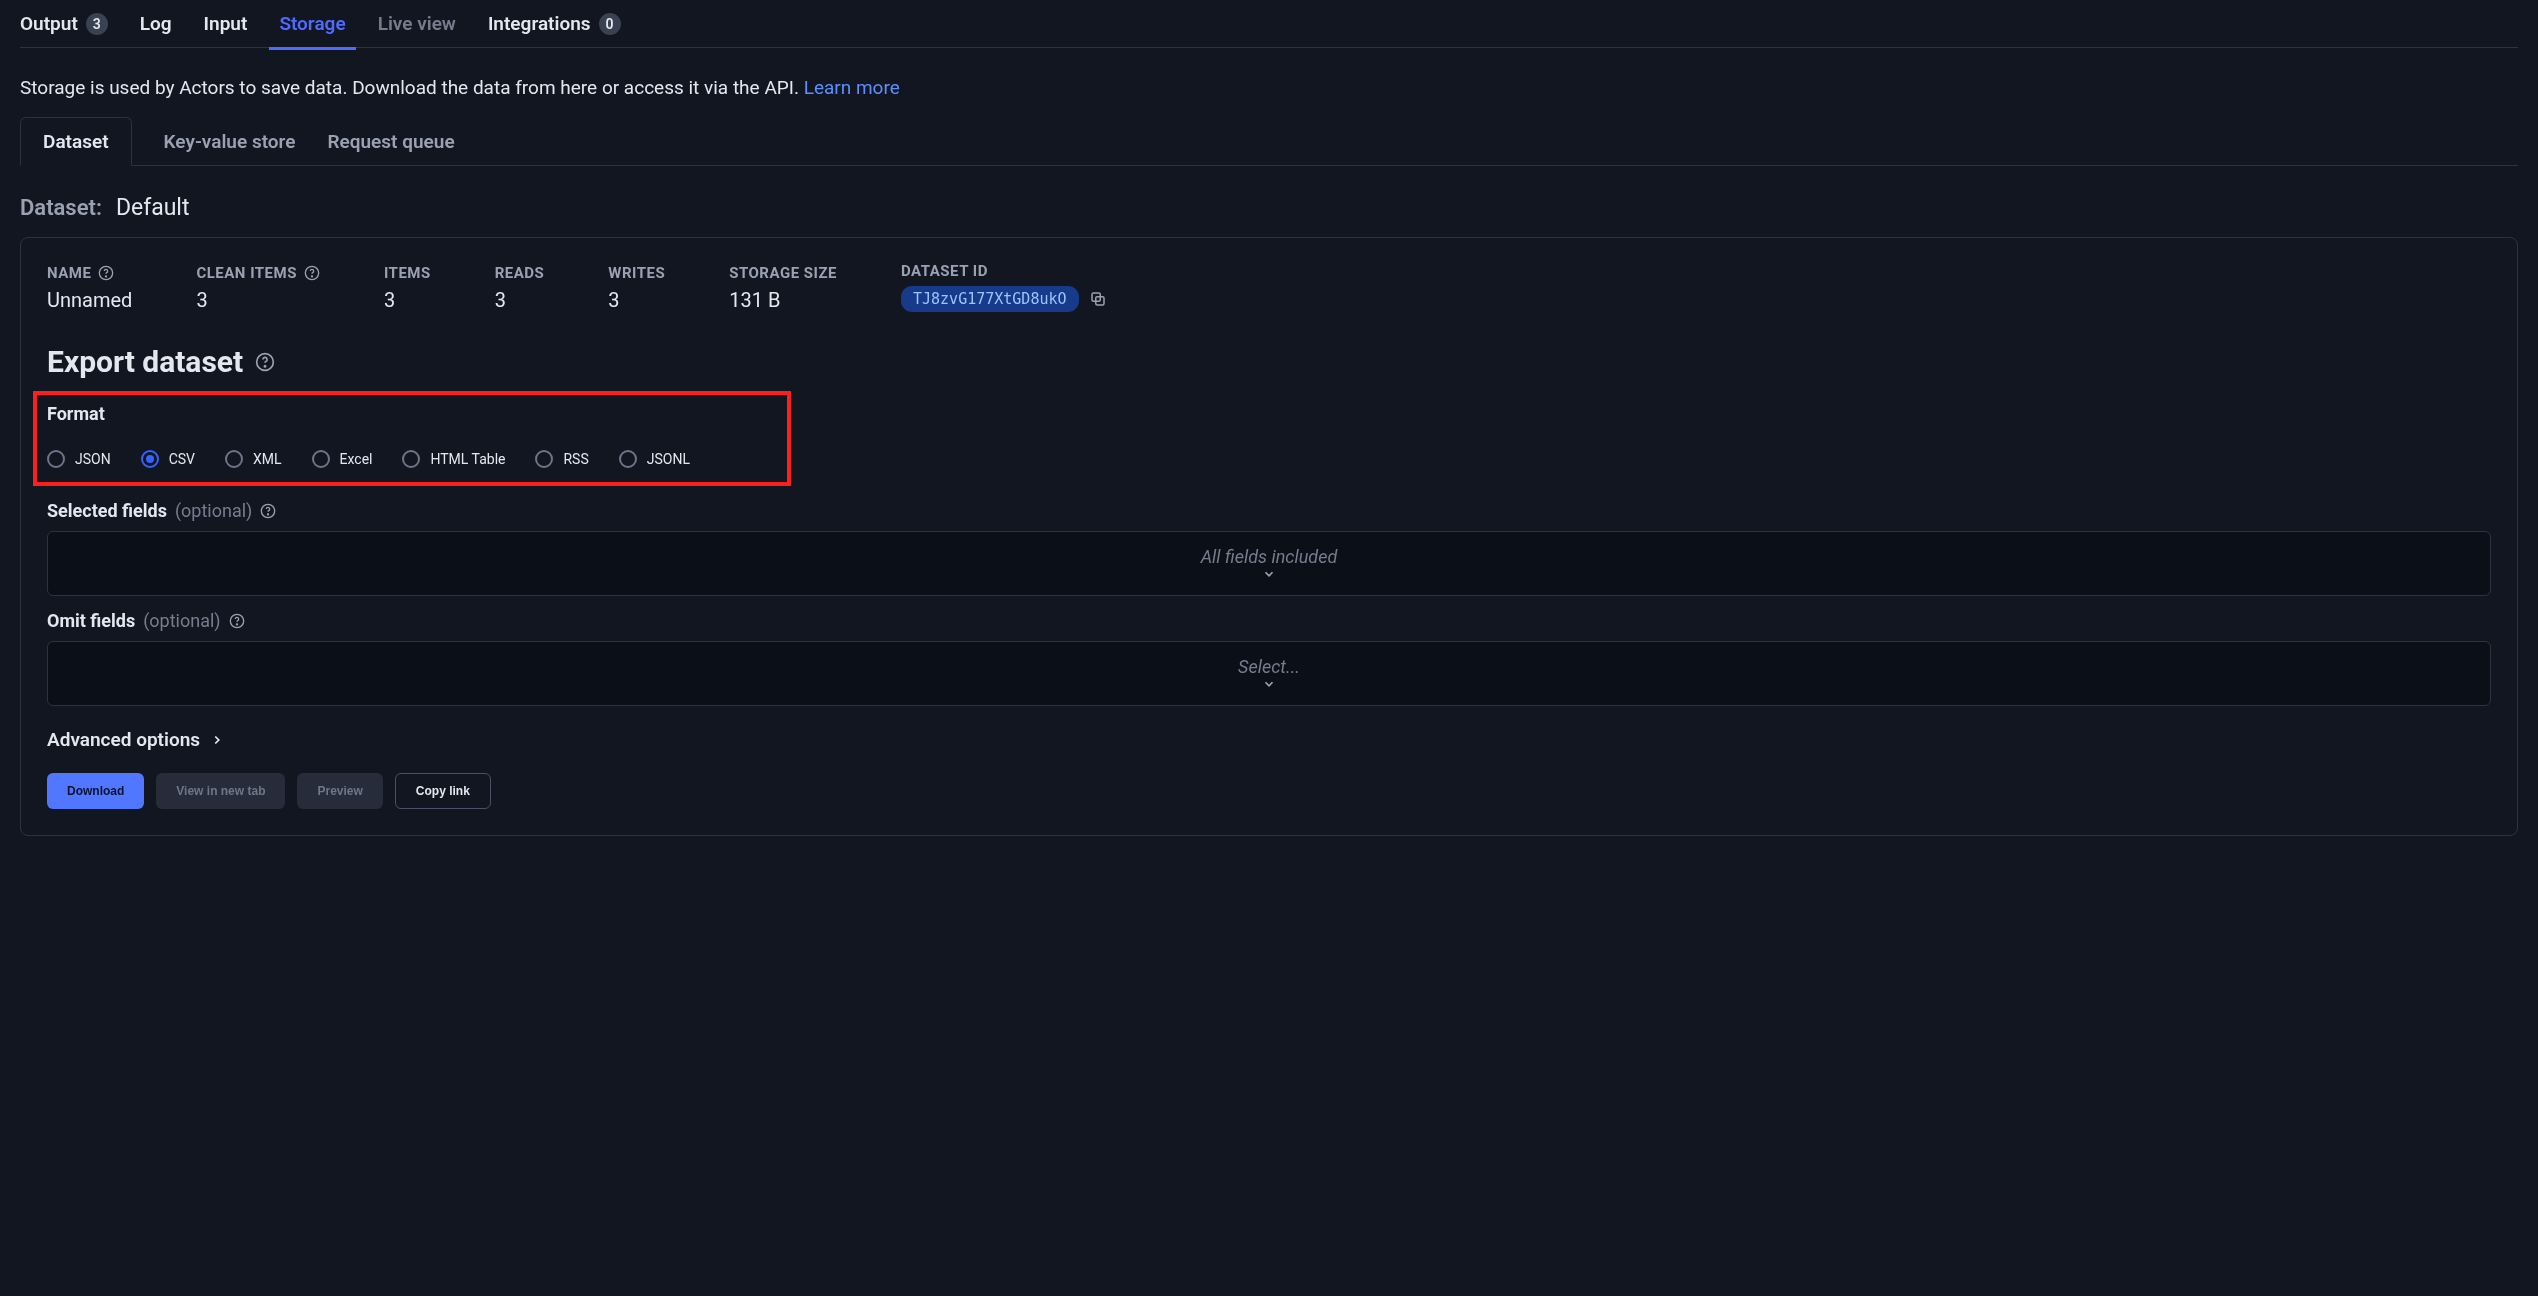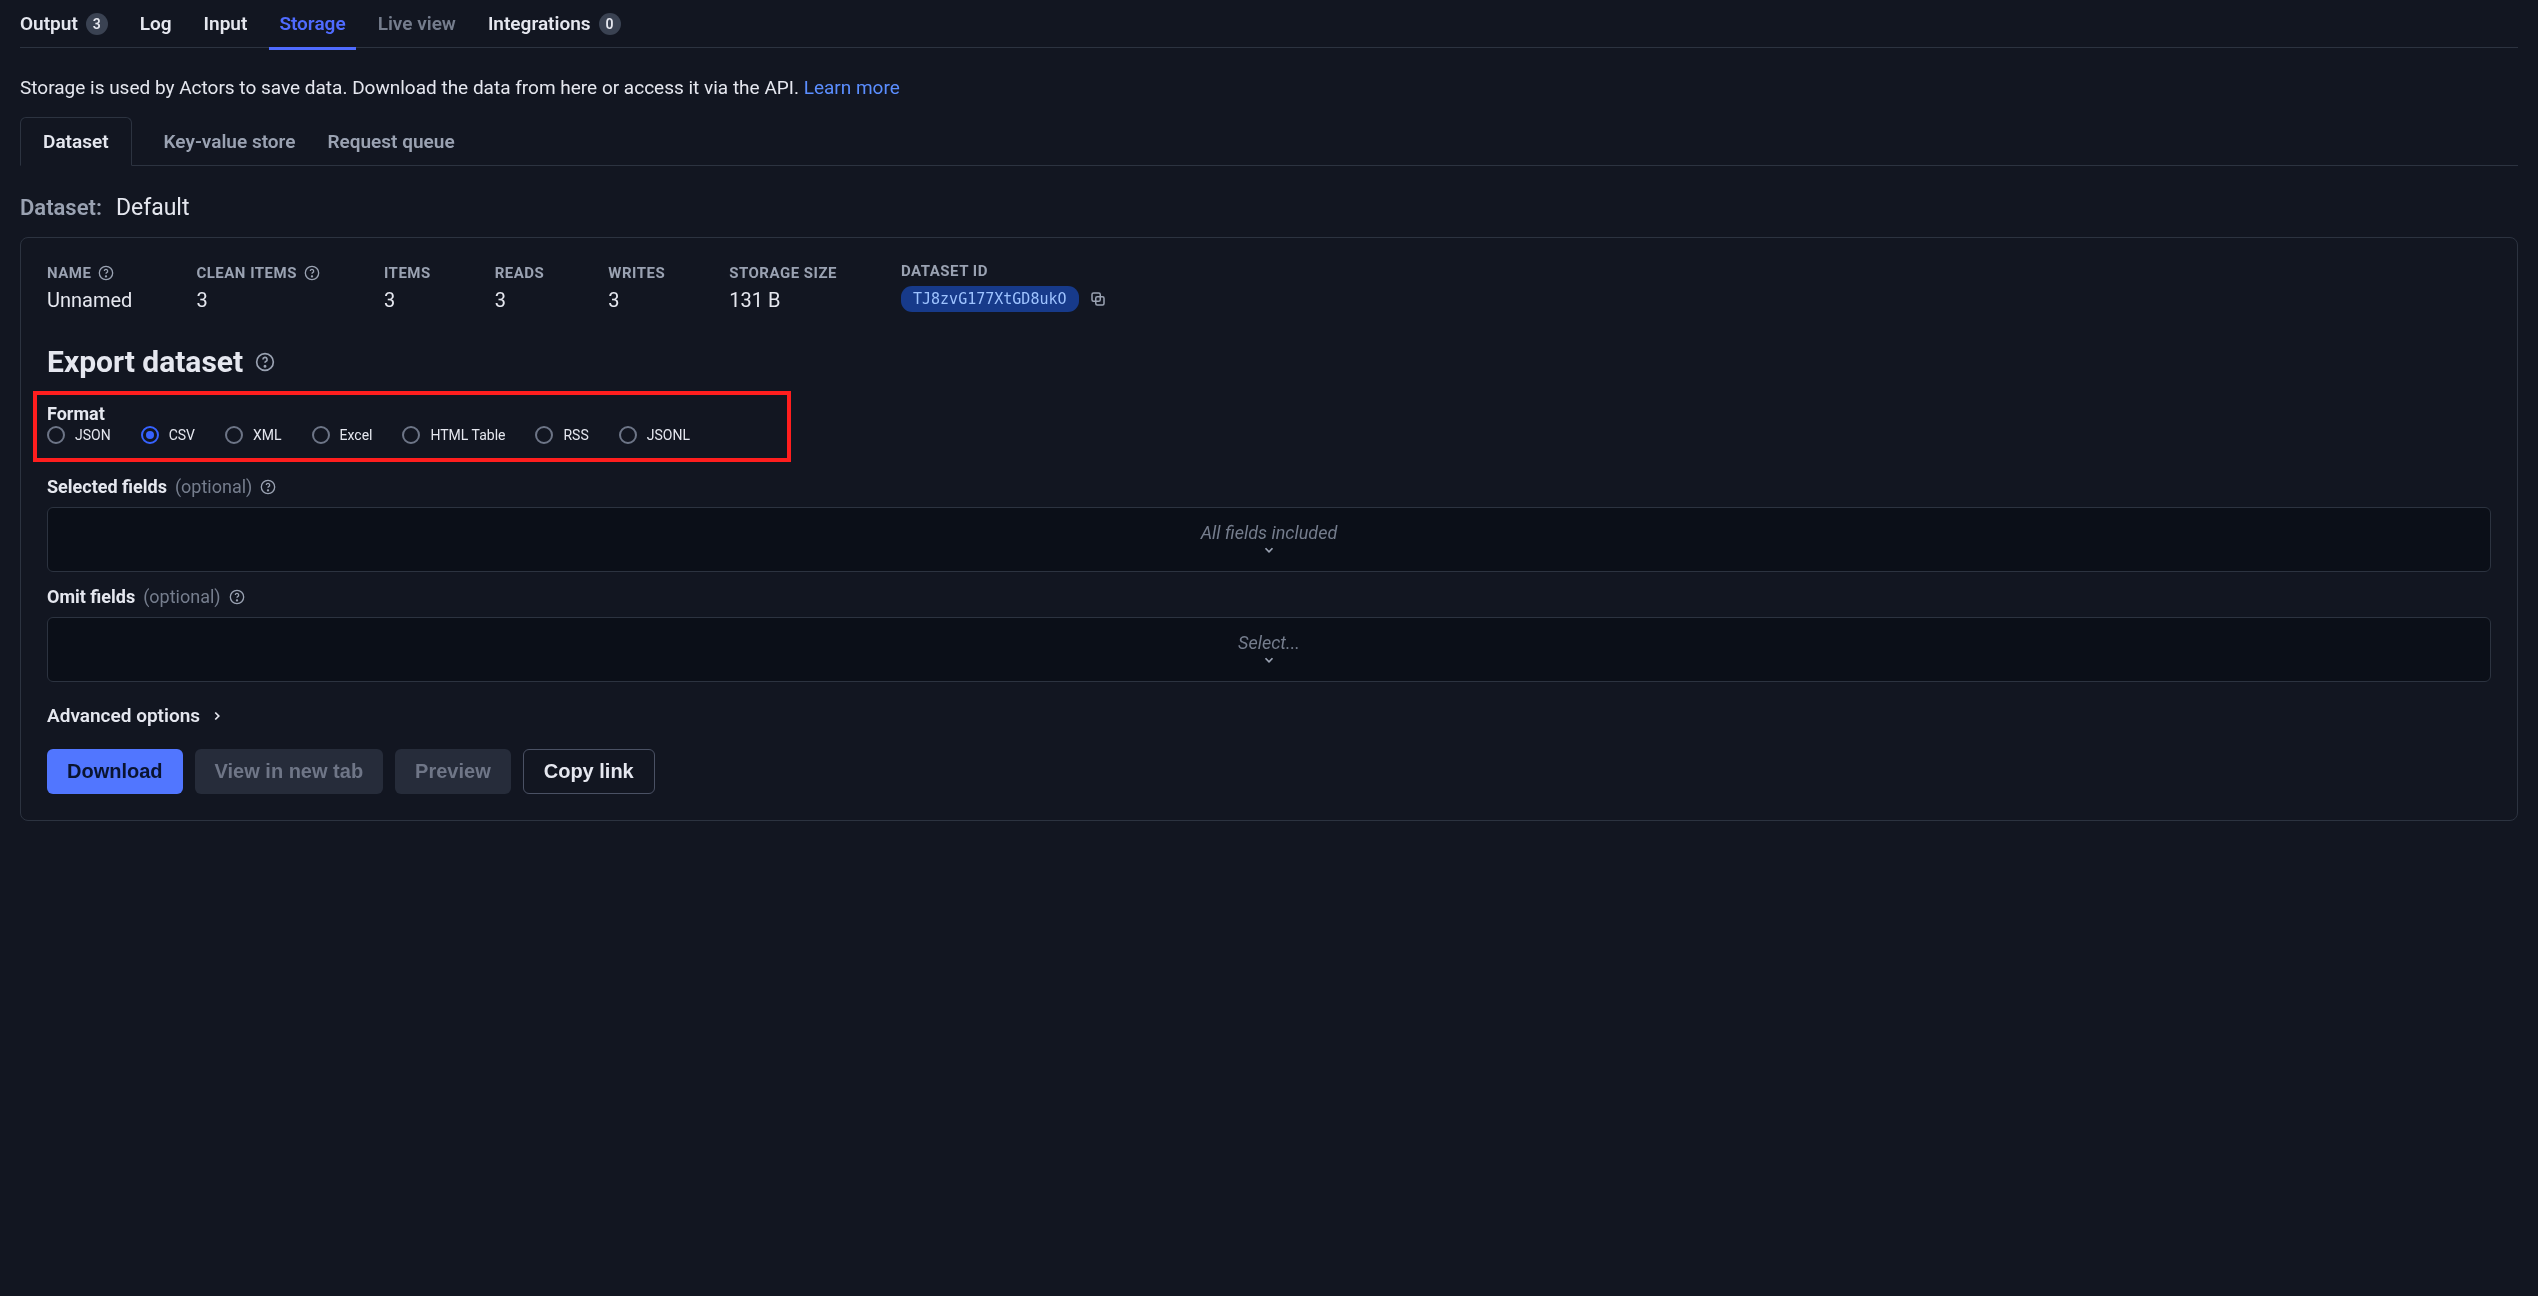--- a/index.html
+++ b/index.html
@@ -185,21 +185,21 @@
     border: 4px solid var(--highlight);
     padding: 8px 10px 14px 10px;
     margin-left: -14px;
     margin-right: 0;
     width: 758px;
   }
   .sect-label {
     font-size: 18px;
     font-weight: 700;
     color: var(--text);
-    margin-bottom: 2px;
+    margin-bottom: 26px;
   }
   .radios {
     display: flex;
     gap: 30px;
   }
   .radio {
     display: flex;
     align-items: center;
     gap: 10px;
     cursor: pointer;
@@ -261,21 +261,21 @@
   }
   .adv .chev { stroke: var(--text); width: 14px; height: 14px; }
 
   
   .btns {
     margin-top: 22px;
     display: flex;
     gap: 12px;
   }
   .btn {
-    font-size: 20px;
+    font-size: 12px;
     font-weight: 600;
     padding: 10px 20px;
     border-radius: 6px;
     border: none;
     cursor: pointer;
   }
   .btn.primary {
     background: var(--btn-primary);
     color: #0a1430;
   }

